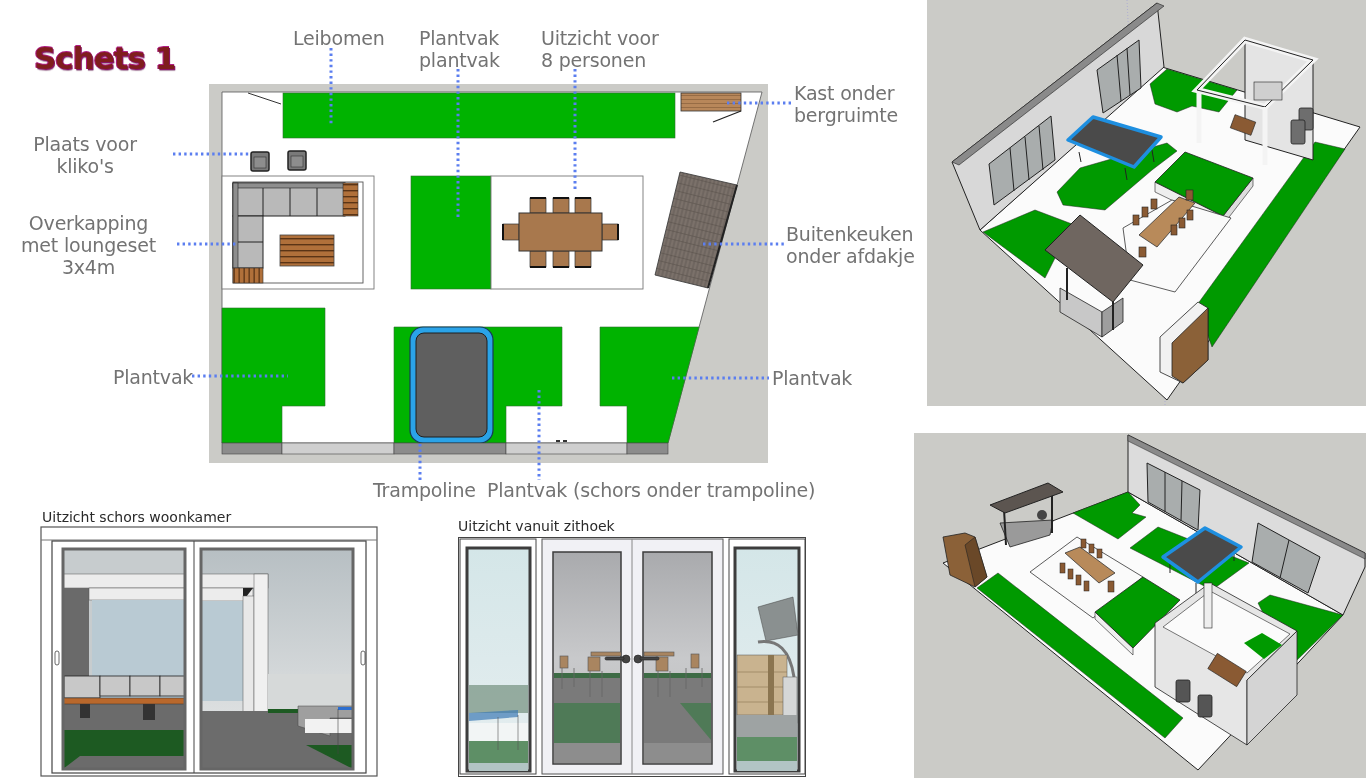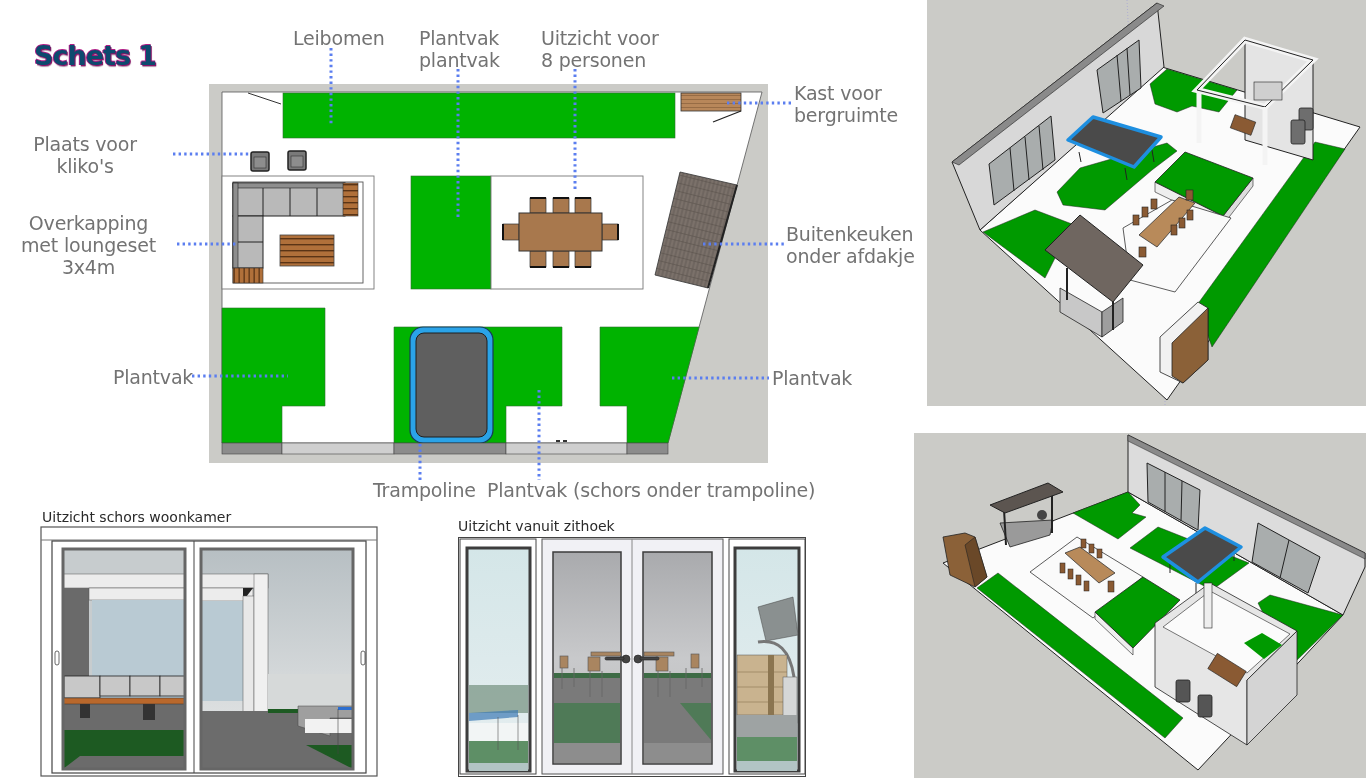--- a/index.html
+++ b/index.html
@@ -1,22 +1,22 @@
 <!DOCTYPE html>
 <html><head>
 <meta charset="utf-8">
 <style>
   html, body { margin:0; padding:0; }
   body { width:1366px; height:778px; position:relative; overflow:hidden; background:#ffffff;
          font-family:"DejaVu Sans", sans-serif; color:#222; }
   .lbl { position:absolute; font-size:19px; line-height:22px; color:#737373; white-space:nowrap; letter-spacing:-0.2px; }
   .lbl .ln { display:block; }
   .right { text-align:center; }
-  .title { position:absolute; left:34px; top:40px; font-weight:bold; font-size:27px; letter-spacing:-1px;
-           color:#0c4a6e; text-shadow: 1px 1px 0 #8a1468, -1px 0 0 #b01e86, 0 -1px 0 #b01e86, 1px 2px 1px rgba(80,0,60,.45); }
+  .title { position:absolute; left:34px; top:40px; font-weight:bold; font-size:31px; letter-spacing:-1px;
+           color:#7f1d1d; text-shadow: 1px 1px 0 #8a1468, -1px 0 0 #b01e86, 0 -1px 0 #b01e86, 1px 2px 1px rgba(80,0,60,.45); }
   svg { position:absolute; overflow:hidden; }
   .view-title { position:absolute; font-size:14px; line-height:18px; color:#2a2a2a; white-space:nowrap; }
 </style>
 </head>
 <body>
 
 <div class="title">Schets 1</div>
 
 <svg style="left:0;top:0" width="900" height="500" viewBox="0 0 900 500">
   <defs>
@@ -147,21 +147,21 @@
 <div class="lbl" style="left:293px;top:27px">Leibomen</div>
 <div class="lbl" style="left:419px;top:27px">
   <span class="ln">Plantvak</span>
   <span class="ln">plantvak</span>
 </div>
 <div class="lbl" style="left:541px;top:27px">
   <span class="ln">Uitzicht voor</span>
   <span class="ln">8 personen</span>
 </div>
 <div class="lbl" style="left:794px;top:82px">
-  <span class="ln">Kast voor</span>
+  <span class="ln">Kast onder</span>
   <span class="ln">bergruimte</span>
 </div>
 <div class="lbl right" style="left:0px;width:170px;top:133px">
   <span class="ln">Plaats voor</span>
   <span class="ln">kliko's</span>
 </div>
 <div class="lbl right" style="left:0px;width:177px;top:212px">
   <span class="ln">Overkapping</span>
   <span class="ln">met loungeset</span>
   <span class="ln">3x4m</span>

